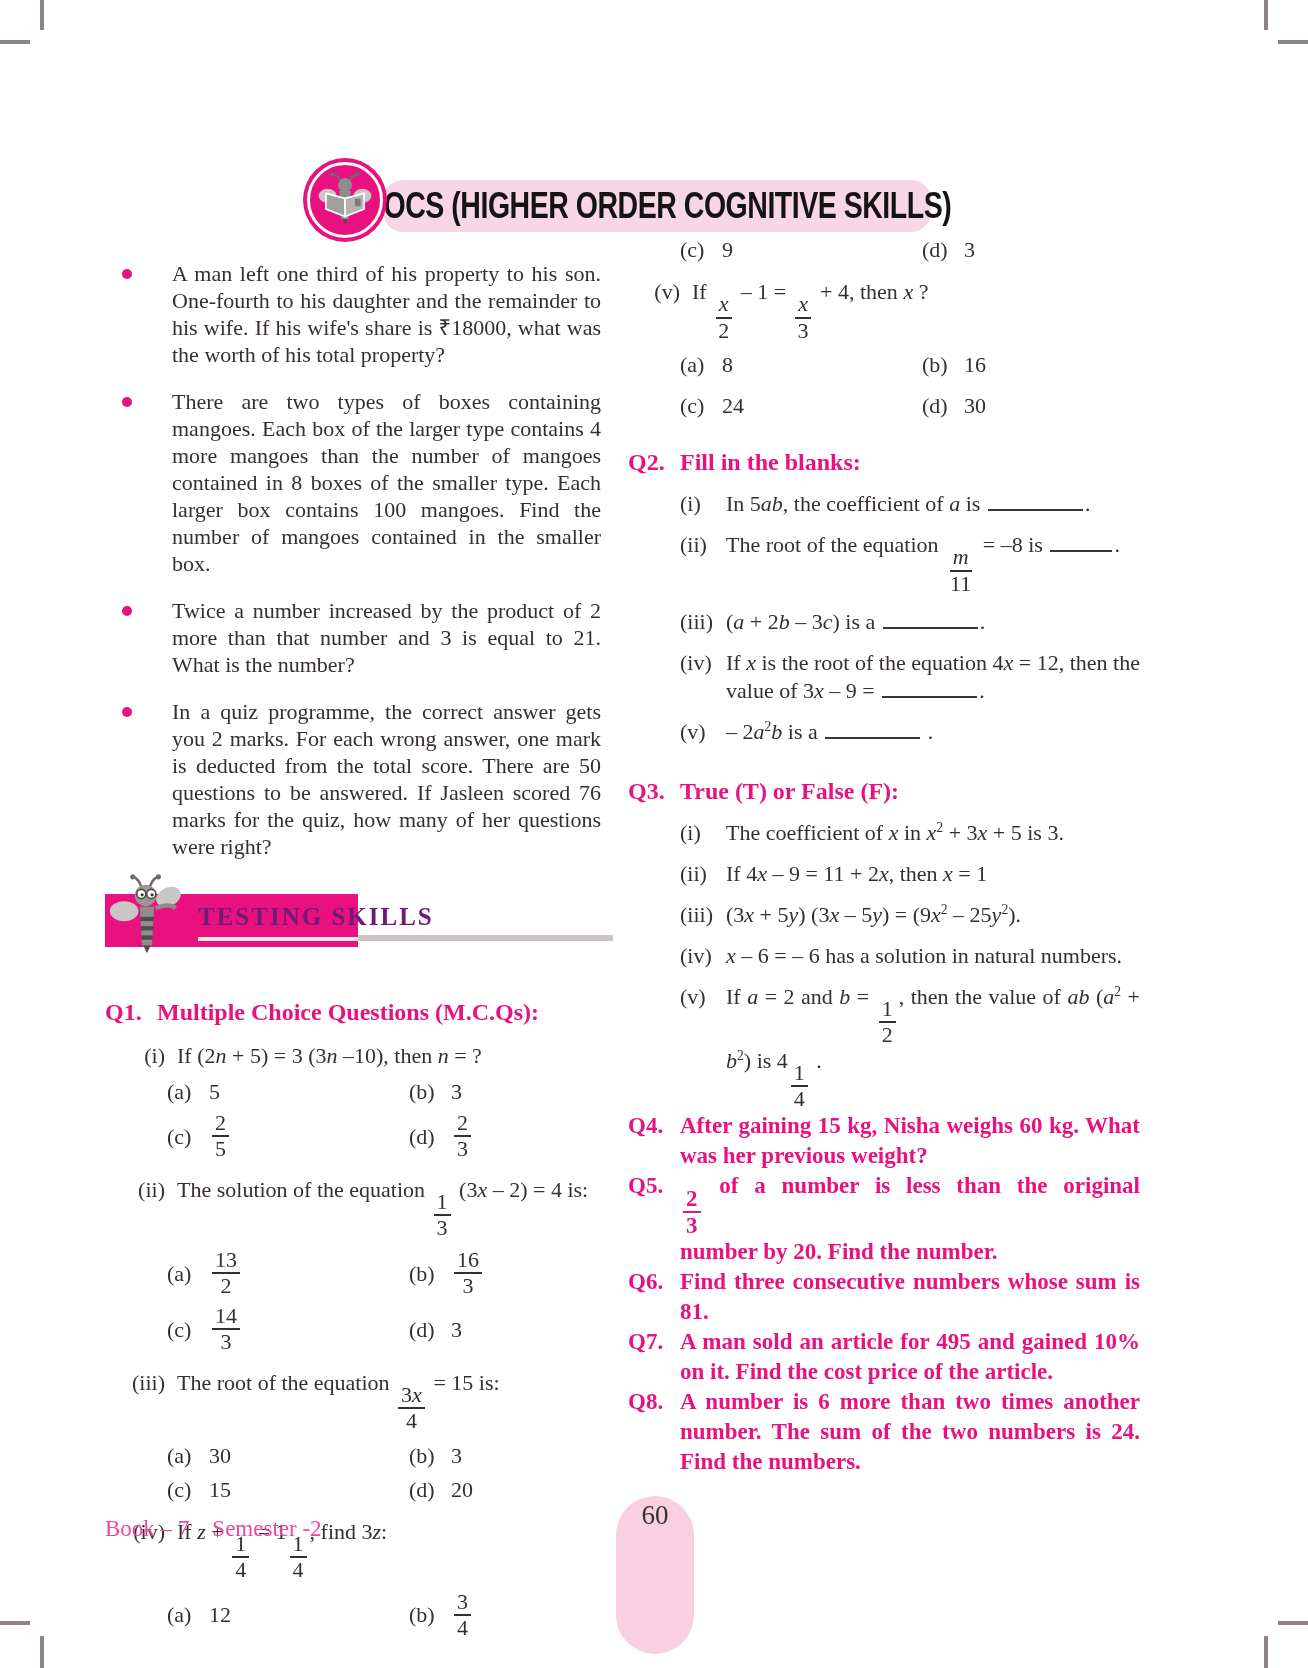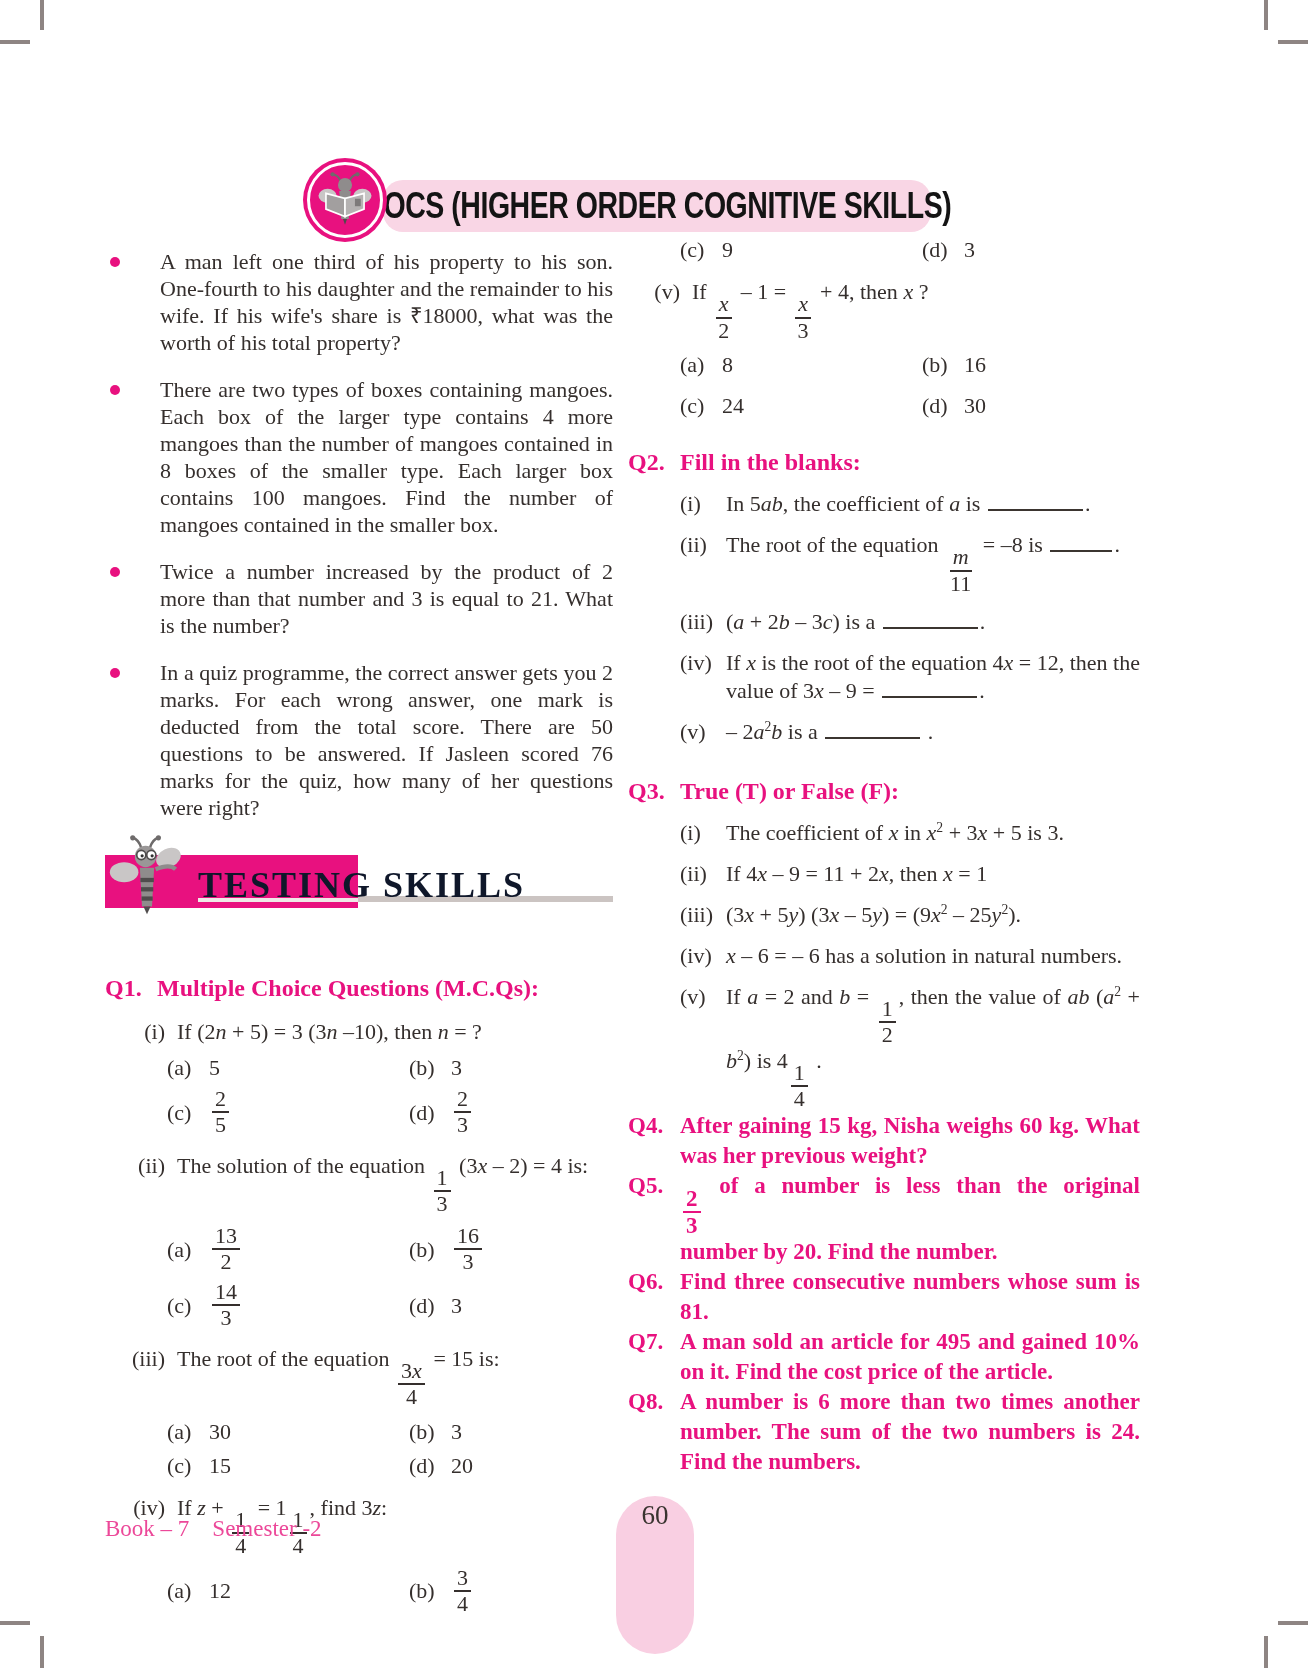--- a/index.html
+++ b/index.html
@@ -14,34 +14,34 @@
   .hocs-title{font-family:"Liberation Sans", sans-serif;font-weight:700;font-size:30px;color:#141414;
               letter-spacing:-0.5px;transform:scale(0.95,1.22);white-space:nowrap;}
   .hocs-badge{position:absolute;left:0;top:0;width:84px;height:84px;border-radius:50%;
               background:#e8117f;display:flex;align-items:center;justify-content:center;}
   .hocs-badge .inner{width:70px;height:70px;border-radius:50%;background:#e8117f;
               border:3px solid #ffffff;display:flex;align-items:center;justify-content:center;}
   
   .col-left{position:absolute;left:105px;top:248px;width:508px;}
   .col-right{position:absolute;left:628px;top:236px;width:512px;}
   
-  .bullets{margin:0;padding:0;list-style:none;}
+  .bullets{margin:12px;padding:0;list-style:none;}
   .bullets li{position:relative;padding-left:55px;margin-bottom:20px;text-align:justify;
               font-size:22px;line-height:27px;}
   .bullet-dot{position:absolute;left:5px;top:9px;width:10px;height:10px;border-radius:50%;background:#e8117f;}
   
   .testing-banner{position:relative;margin-top:34px;height:58px;}
   .tb-rect{position:absolute;left:0;top:0;width:253px;height:53px;background:#e8117f;}
-  .tb-label{position:absolute;left:93px;top:9px;color:#0f172a;font-weight:700;font-size:36px;
+  .tb-label{position:absolute;left:93px;top:9px;color:#701a75;font-weight:700;font-size:25px;
             letter-spacing:2px;white-space:nowrap;}
   .tb-underline{position:absolute;left:93px;top:43px;width:160px;height:4px;background:#efe9e7;}
   .tb-rule{position:absolute;left:253px;top:41px;width:255px;height:6px;background:#cbc4c2;}
   .tb-bee{position:absolute;left:-2px;top:-20px;}
   
-  .q-head{display:flex;margin-top:60px;color:#e8117f;font-weight:700;font-size:24px;line-height:30px;}
+  .q-head{display:flex;margin-top:45px;color:#e8117f;font-weight:700;font-size:24px;line-height:30px;}
   .q-head .qlabel{width:52px;flex:none;}
   
   .part{margin-top:15px;}
   .part-line{display:flex;font-size:22px;line-height:27px;}
   .pnum{width:60px;flex:none;text-align:right;padding-right:12px;}
   .ptext{flex:1;}
   .opts{display:grid;grid-template-columns:242px auto;row-gap:7px;margin:9px 0 0 62px;
         font-size:22px;line-height:27px;}
   .opt{display:flex;align-items:center;}
   .olabel{width:42px;flex:none;}

